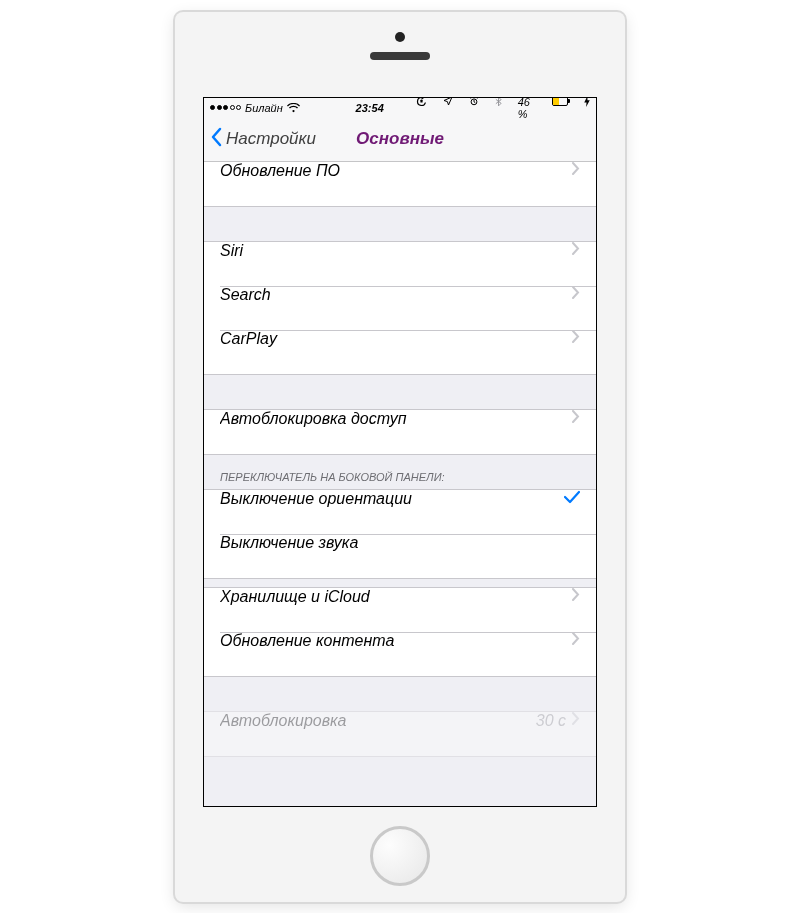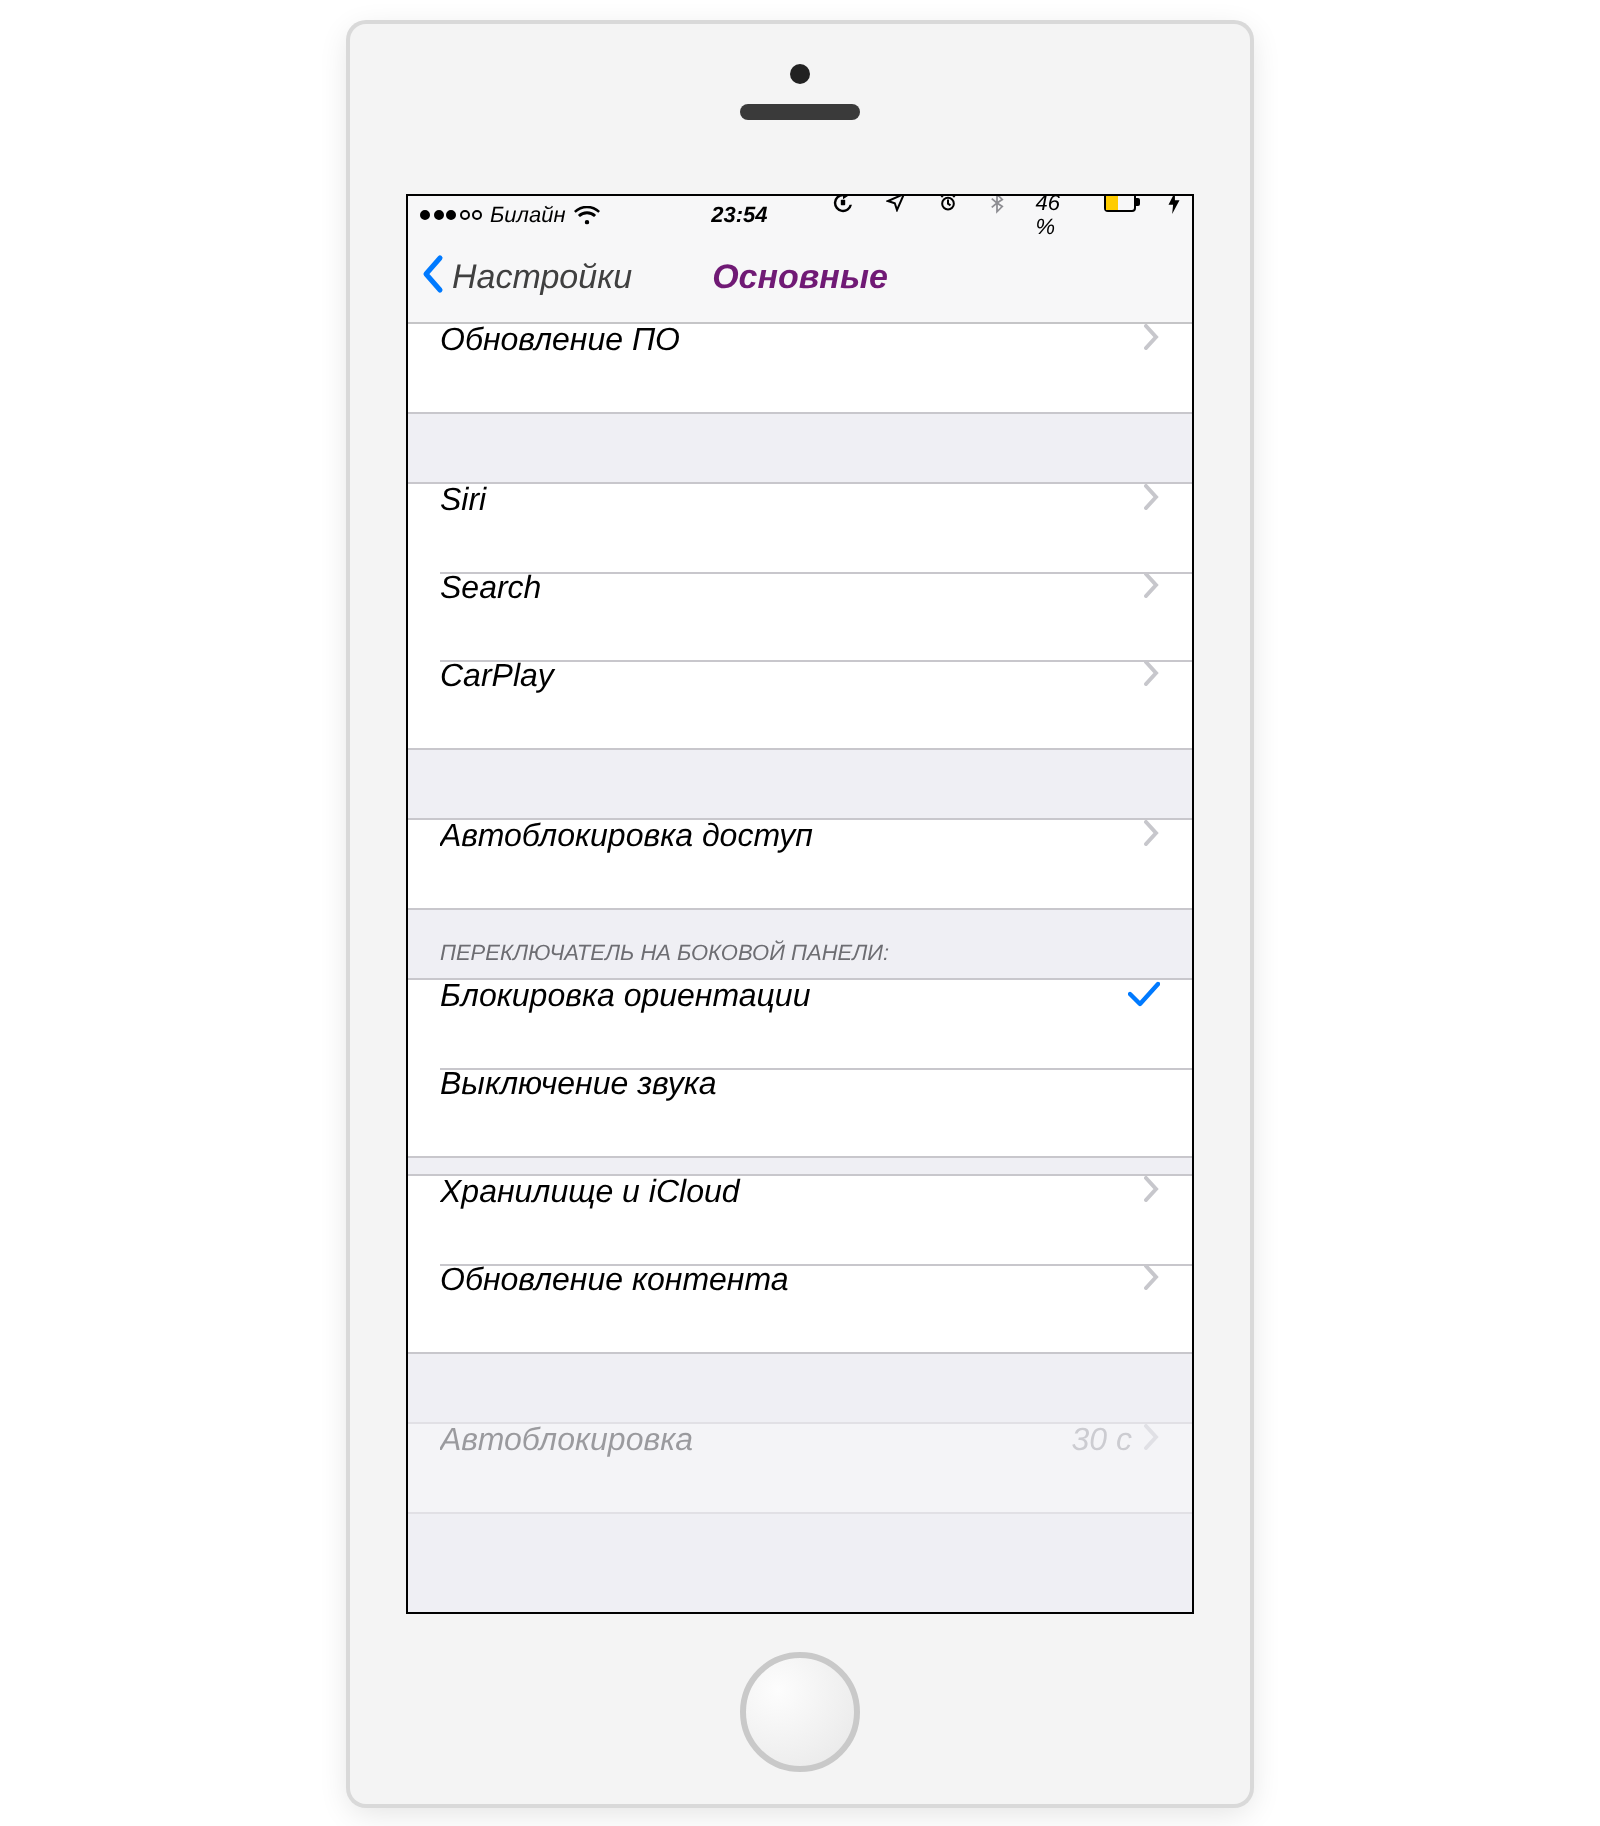--- a/index.html
+++ b/index.html
@@ -287,21 +287,21 @@
                 <path d="M1 1l5 5.5L1 12" fill="none" stroke="#c7c7cc" stroke-width="2" stroke-linecap="round"></path>
               </svg>
             </span>
         </div>
       </div>
 
       <div class="group-header">ПЕРЕКЛЮЧАТЕЛЬ НА БОКОВОЙ ПАНЕЛИ:</div>
 
       <div class="group">
         <div class="row">
-          <span class="label">Блокировка ориентации</span>
+          <span class="label">Выключение ориентации</span>
           <span class="check">
               <svg viewBox="0 0 16 14">
                 <path d="M1 7l5 5L15 2" fill="none" stroke="#007aff" stroke-width="2.2" stroke-linecap="round" stroke-linejoin="round"></path>
               </svg>
             </span>
         </div>
         <div class="row">
           <span class="label">Выключение звука</span>
         </div>
       </div>

